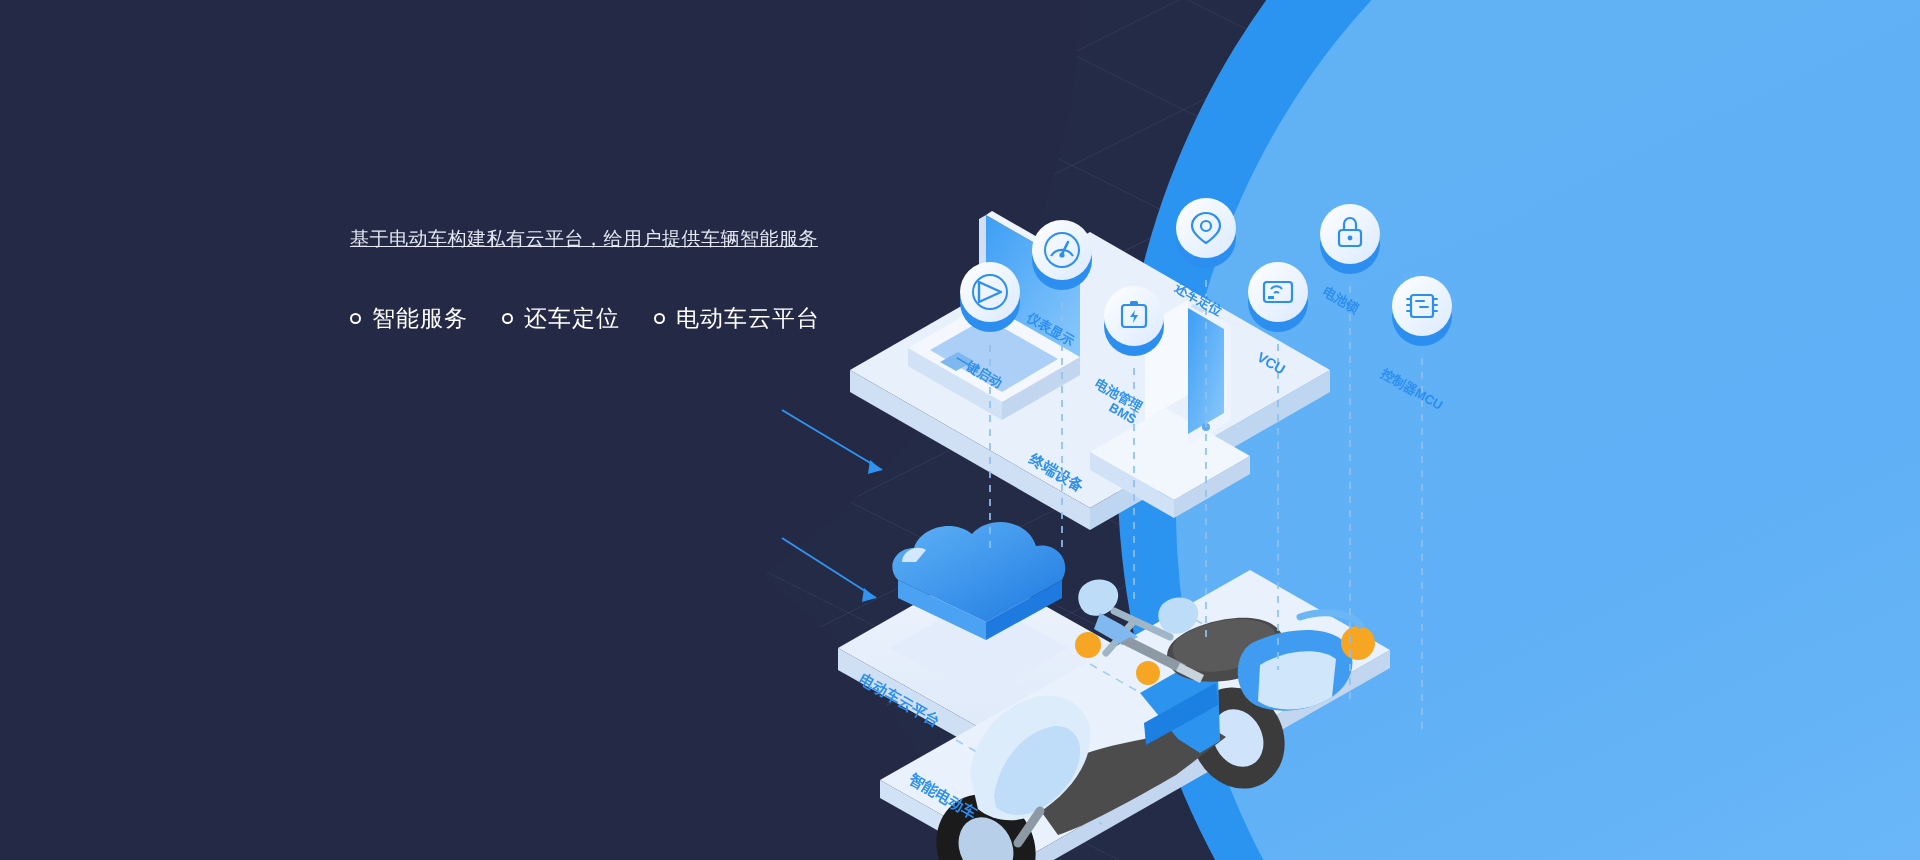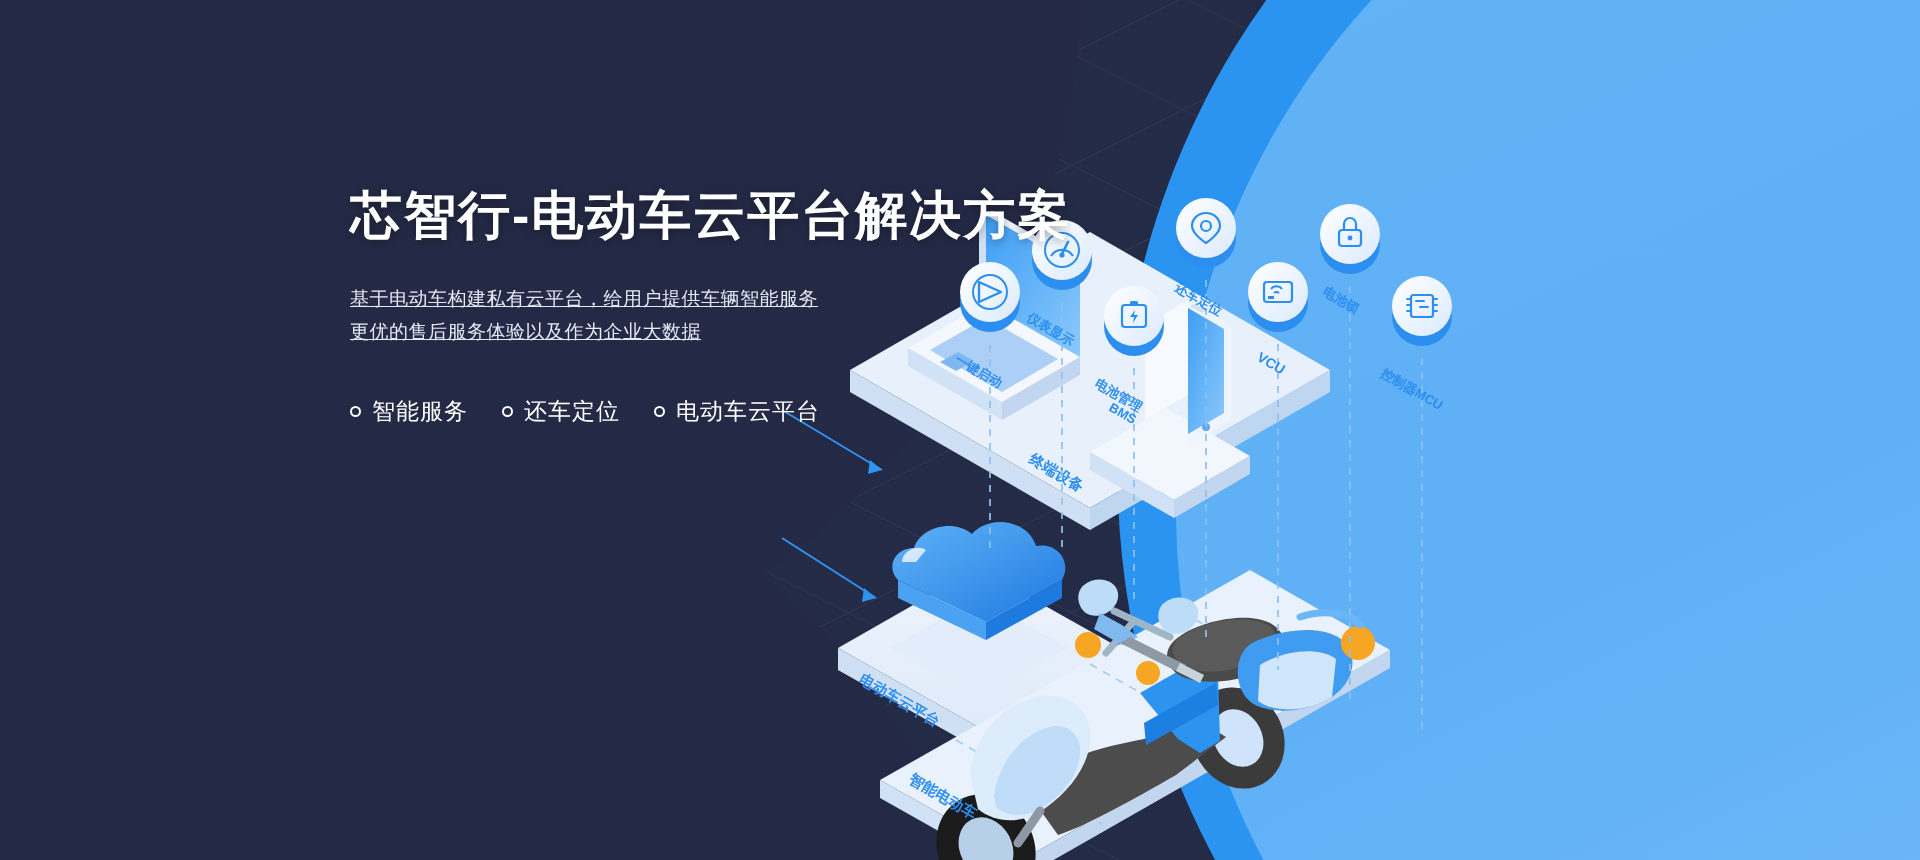--- a/index.html
+++ b/index.html
@@ -120,24 +120,22 @@
 <div id="banner">
 
   <div class="bg-base"></div>
   <div class="bg-grid"></div>
   <div class="bg-dark-veil"></div>
   <div class="bg-dark-veil2"></div>
   <div class="wave-outer"></div>
   <div class="wave-inner"></div>
 
   <div class="copy">
-    <div class="headline">芯智行-电动车云平台解决方案</div>
     <div class="sub">
       <span>基于电动车构建私有云平台，给用户提供车辆智能服务</span>
-      <span>更优的售后服务体验以及作为企业大数据</span>
     </div>
     <div class="bullets">
       <div class="bullet">
         <span class="dot"></span>
         <span>智能服务</span>
       </div>
       <div class="bullet">
         <span class="dot"></span>
         <span>还车定位</span>
       </div>

